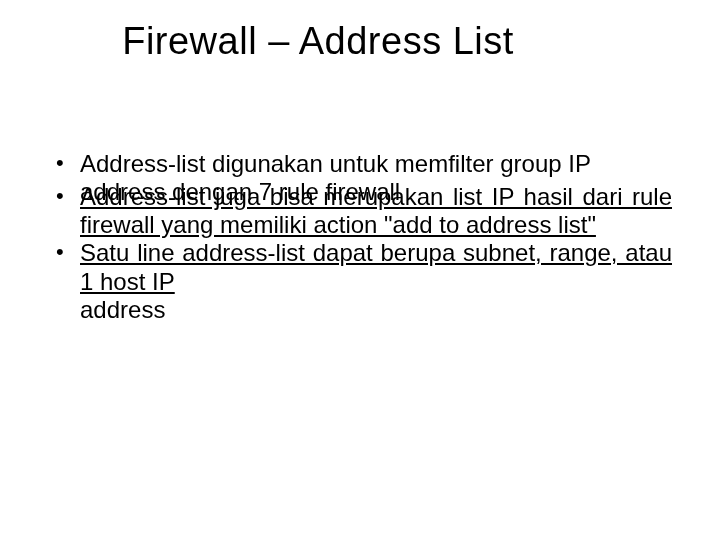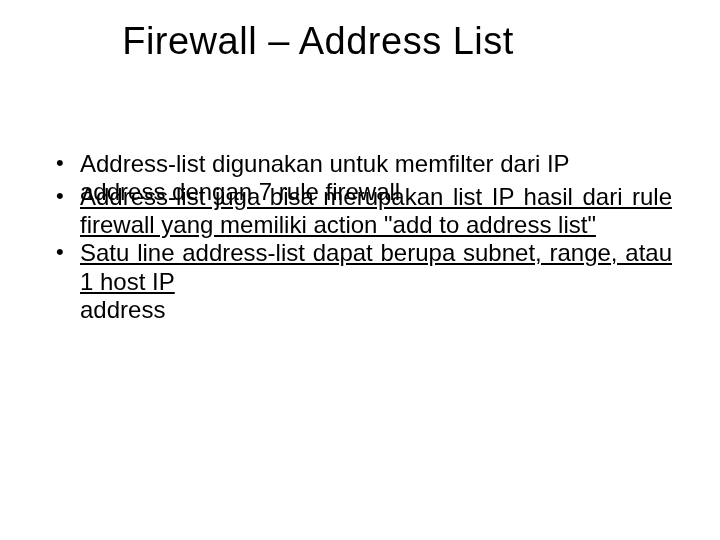--- a/index.html
+++ b/index.html
@@ -65,21 +65,21 @@
 <body>
 
 <div class="slide">
 
   <div class="title">Firewall – Address List</div>
 
   <div class="body">
     <ul class="bullets">
 
       <li>
-        <span>Address-list digunakan untuk memfilter dari IP</span><br>
+        <span>Address-list digunakan untuk memfilter group IP</span><br>
         <span>address dengan 7 rule firewall</span>
       </li>
 
       <li class="just bullet2">
         <span>Address-list juga bisa merupakan list IP hasil dari rule firewall yang memiliki action "add to address list"</span>
       </li>
 
       <li class="just">
         <span>Satu line address-list dapat berupa subnet, range, atau 1 host IP</span><br>
         <span style="text-align:center; display:inline-block;">address</span>

